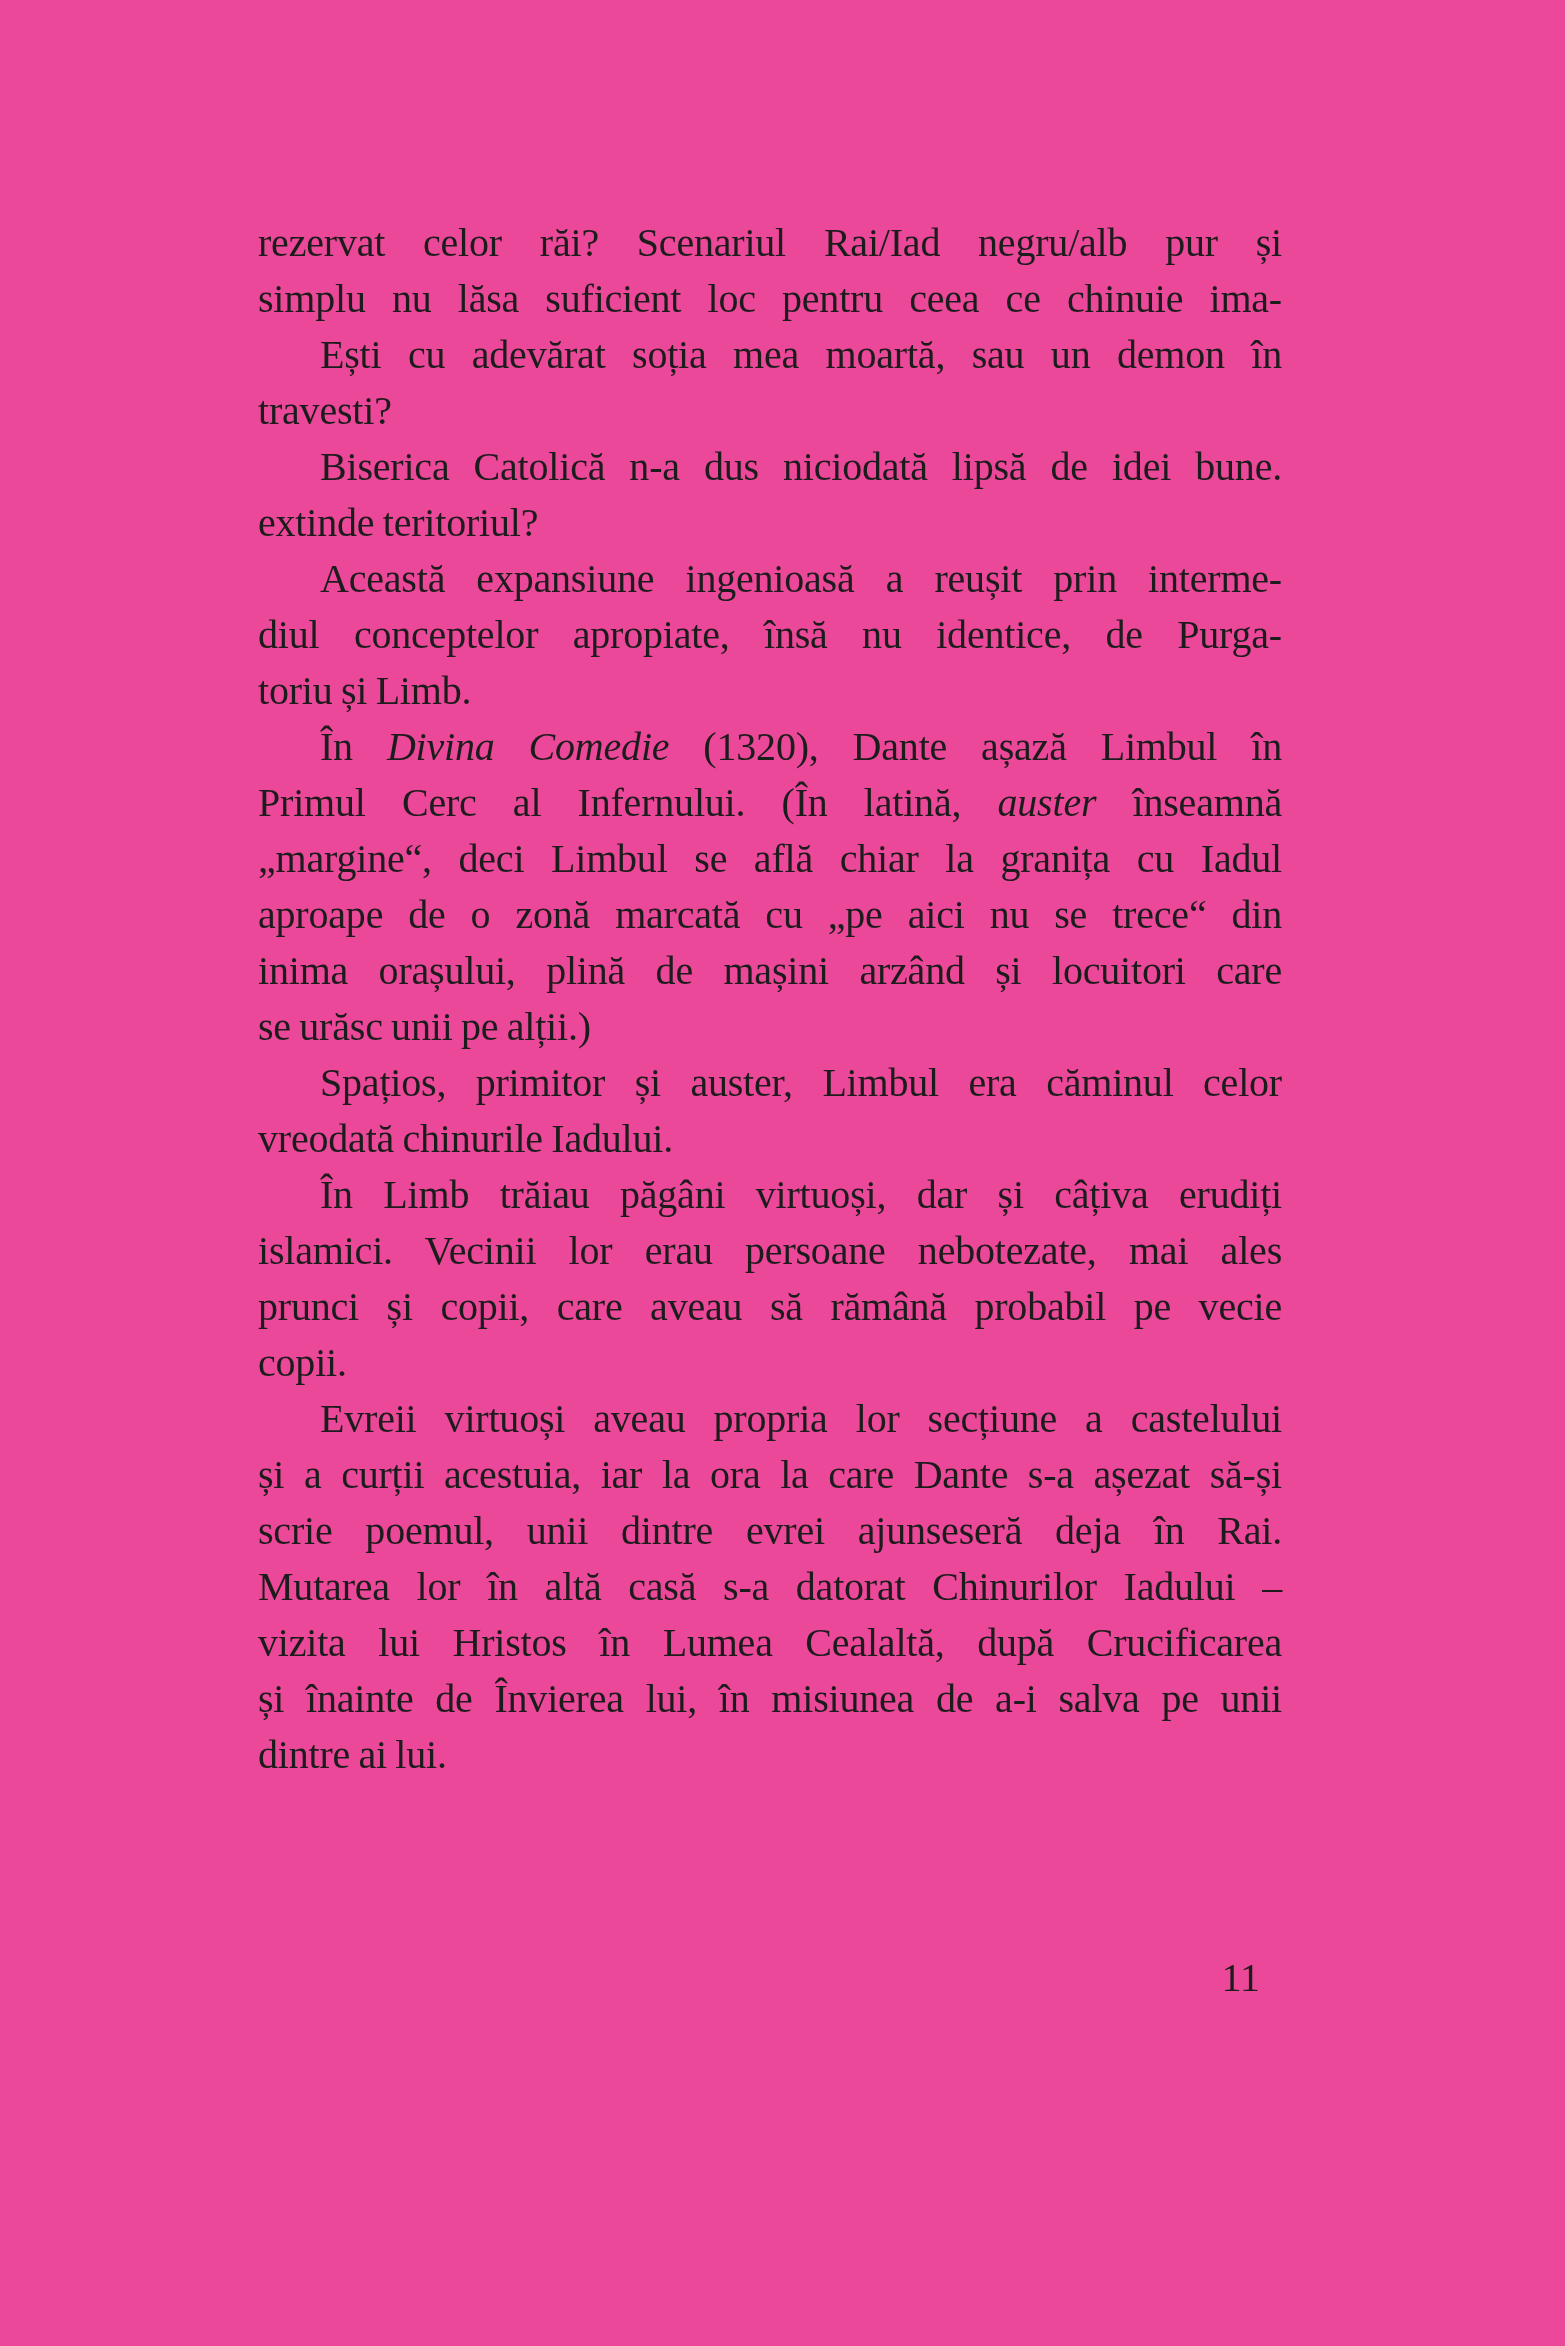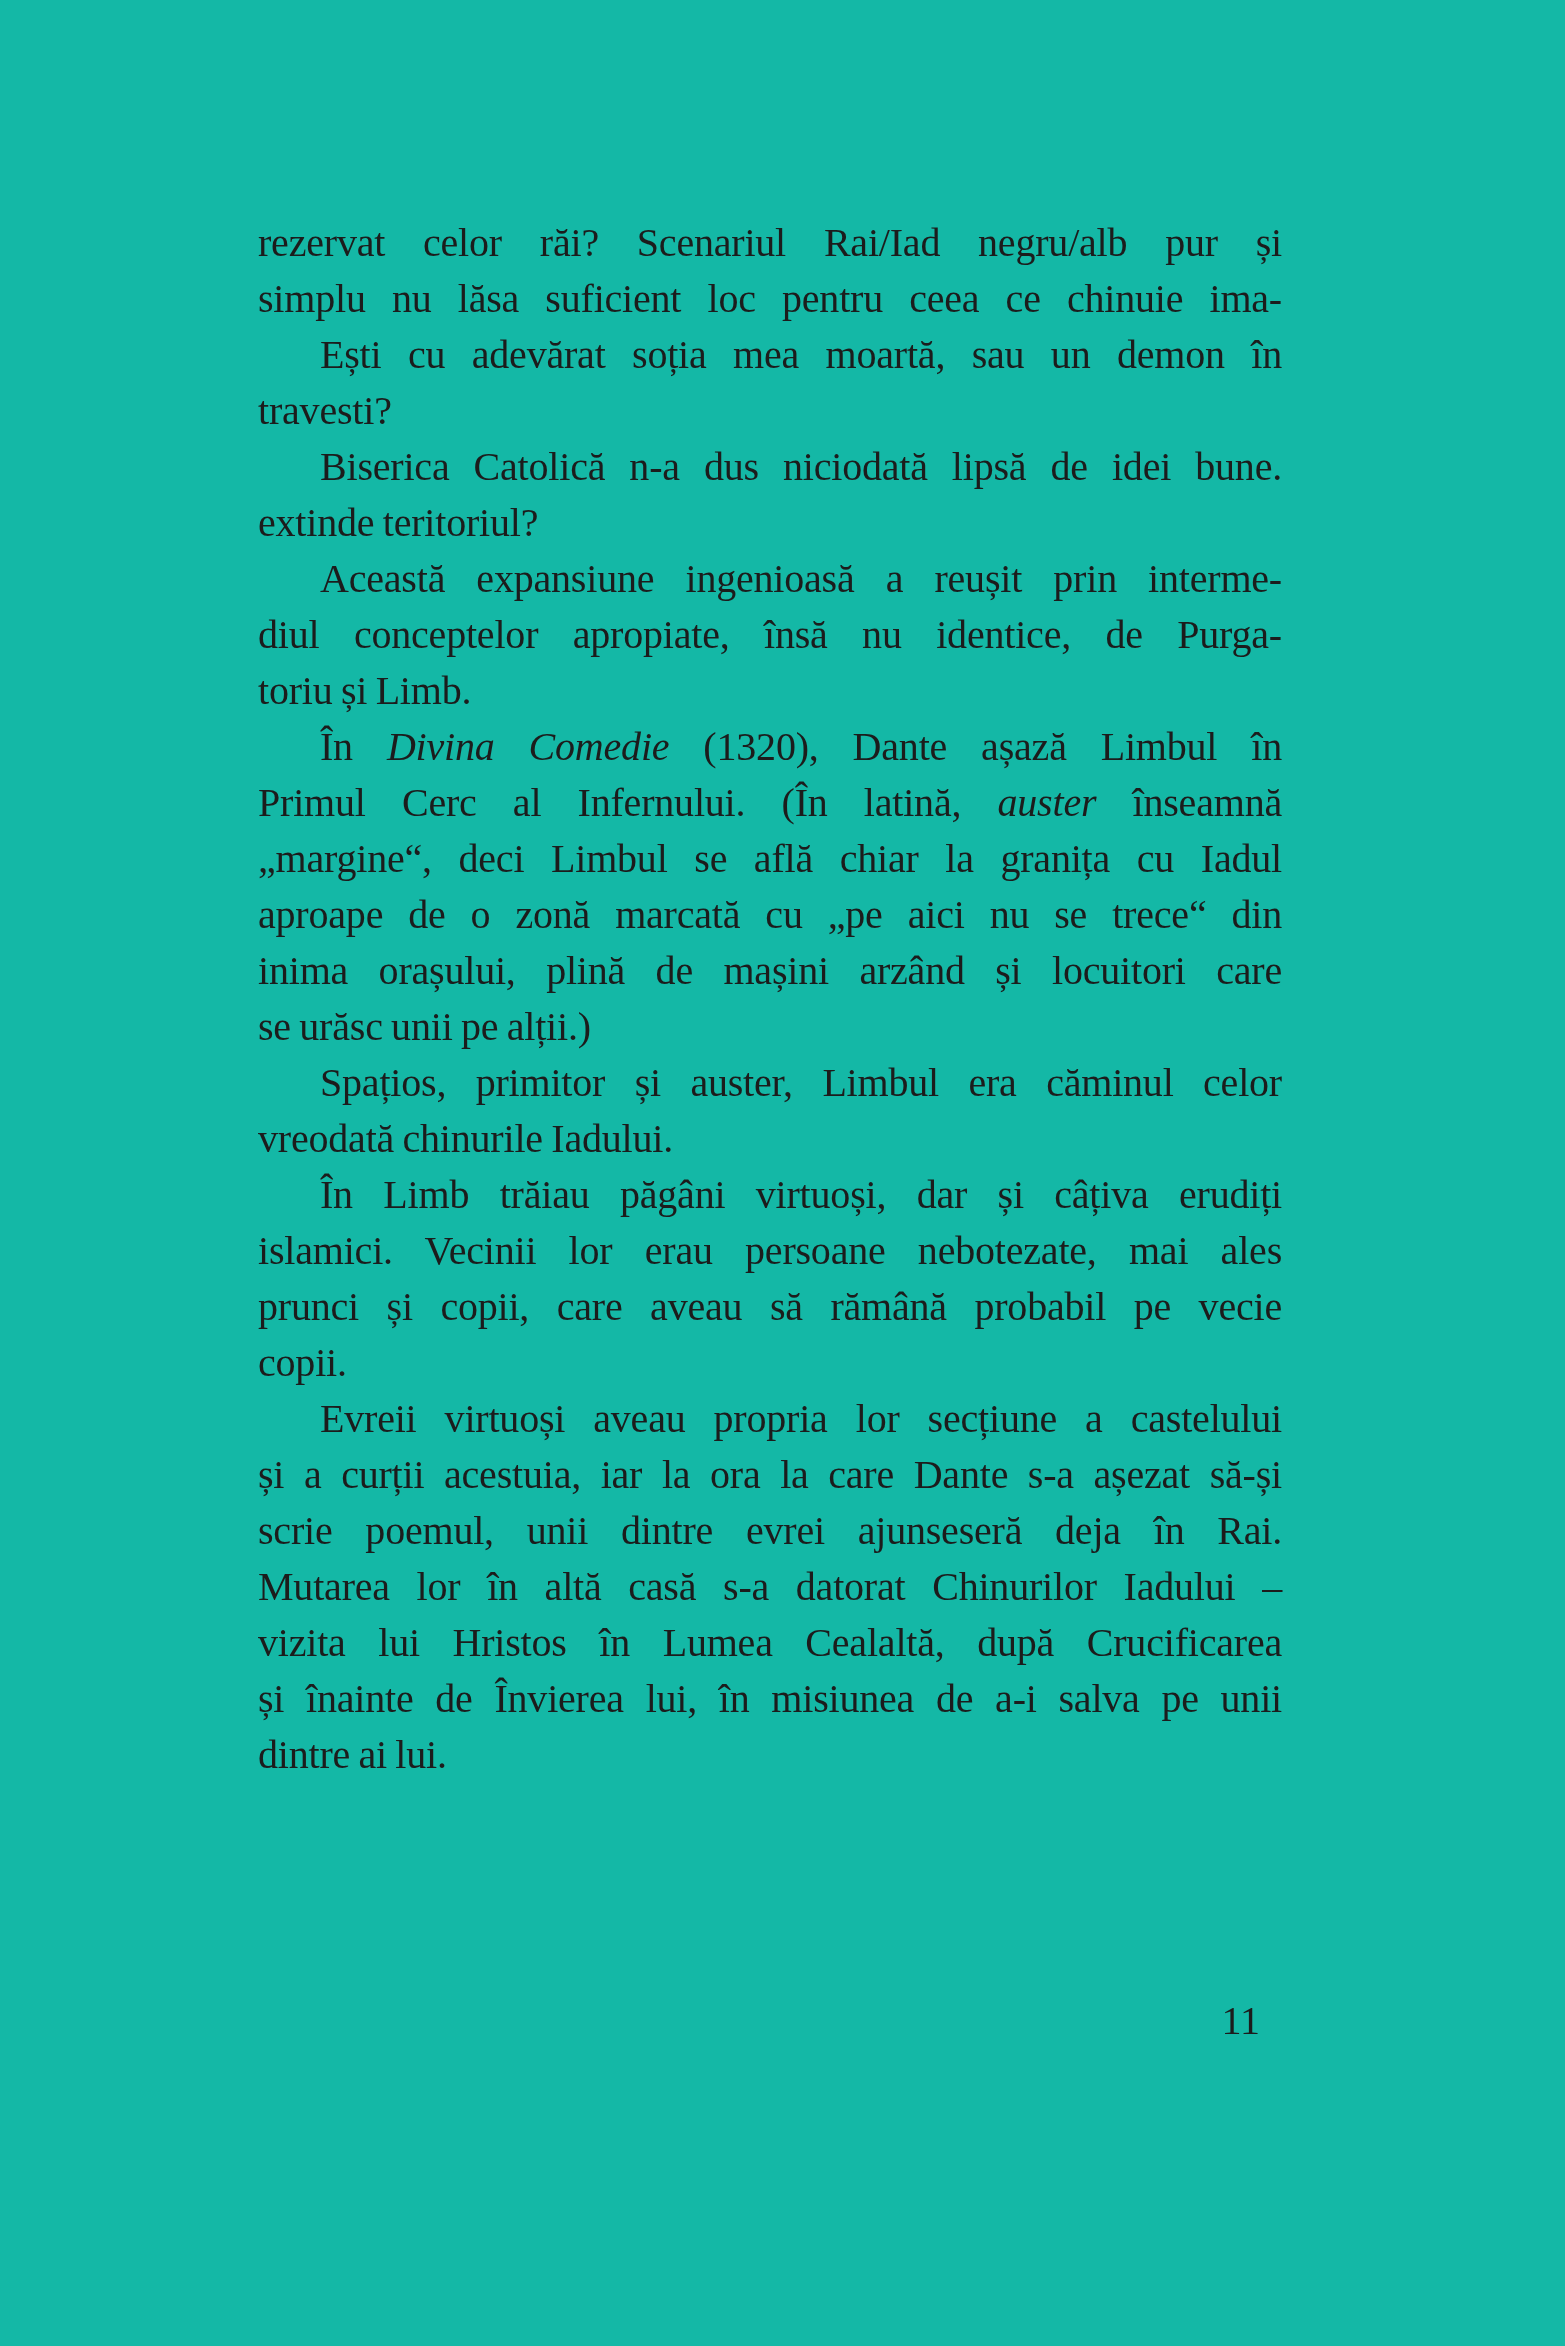--- a/index.html
+++ b/index.html
@@ -3,21 +3,21 @@
 <meta charset="utf-8">
 <style>
   html, body {
     margin: 0;
     padding: 0;
   }
   .page {
     position: relative;
     width: 1565px;
     height: 2347px;
-    background: #14b8a6;
+    background: #ec4899;
     overflow: hidden;
     font-family: "Liberation Serif", "DejaVu Serif", serif;
   }
   .text-block {
     position: absolute;
     left: 258px;
     top: 215px;
     width: 1024px;
     color: #1c1c1c;
     font-size: 40px;
@@ -36,21 +36,21 @@
   }
   .line.indent {
     text-indent: 62px;
   }
   .line em {
     font-style: italic;
   }
   .page-number {
     position: absolute;
     left: 258px;
-    top: 1993px;
+    top: 1950px;
     width: 1002px;
     line-height: 56px;
     text-align: right;
     color: #1c1c1c;
     font-size: 40px;
   }
 </style>
 </head>
 <body>
 

